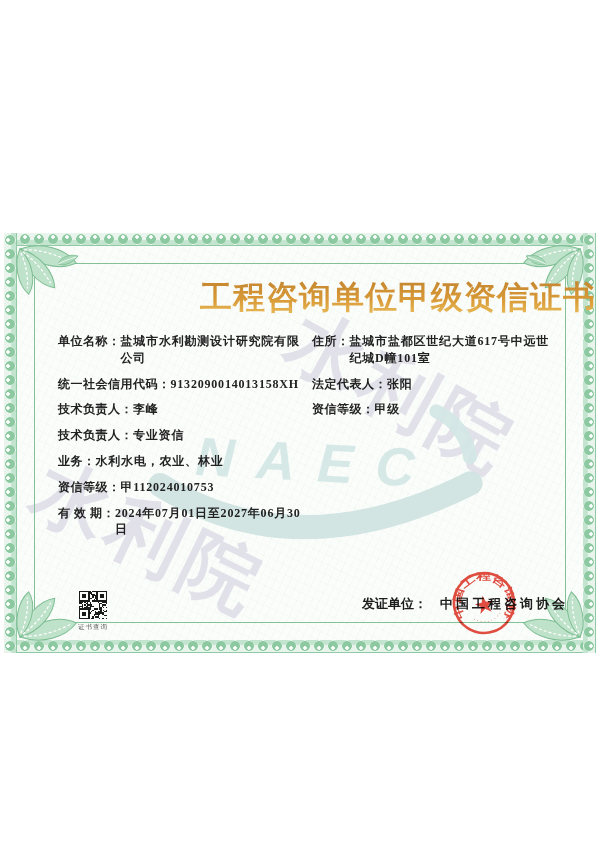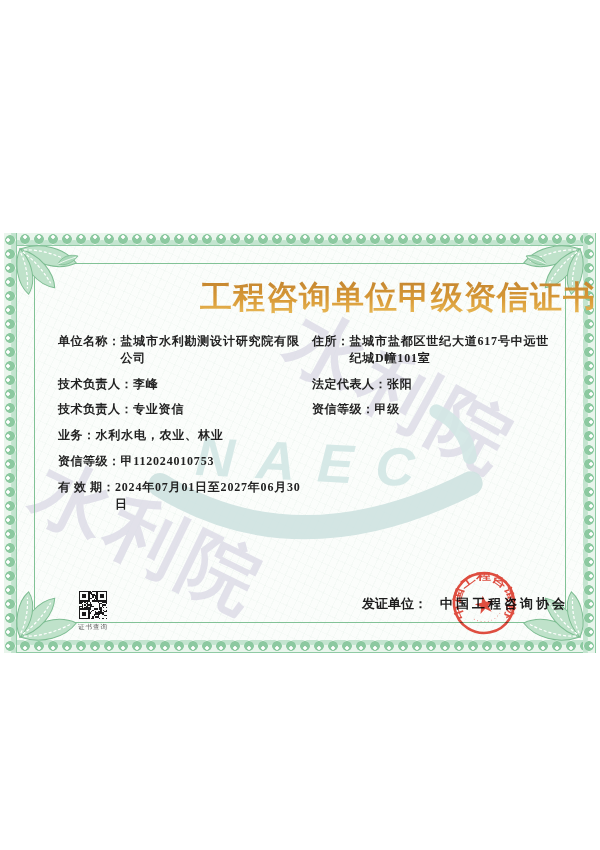--- a/index.html
+++ b/index.html
@@ -155,20 +155,24 @@
     <svg class="sprig" style="left:520px; top:19px; transform:scaleX(-1);" viewBox="0 0 24 16">
         <use href="#sprigSmall"></use>
       </svg>
 
     <div class="title">工程咨询单位甲级资信证书</div>
 
     <div class="col col-left">
       <div class="frow">
         <span class="flabel">单位名称：</span>
         <span class="fvalue">盐城市水利勘测设计研究院有限公司</span>
+      </div>
+      <div class="frow">
+        <span class="flabel">统一社会信用代码：</span>
+        <span class="fvalue">9132090014013158XH</span>
       </div>
       <div class="frow">
         <span class="flabel">技术负责人：</span>
         <span class="fvalue">李峰</span>
       </div>
       <div class="frow">
         <span class="flabel">技术负责人：</span>
         <span class="fvalue">专业资信</span>
       </div>
       <div class="frow">

